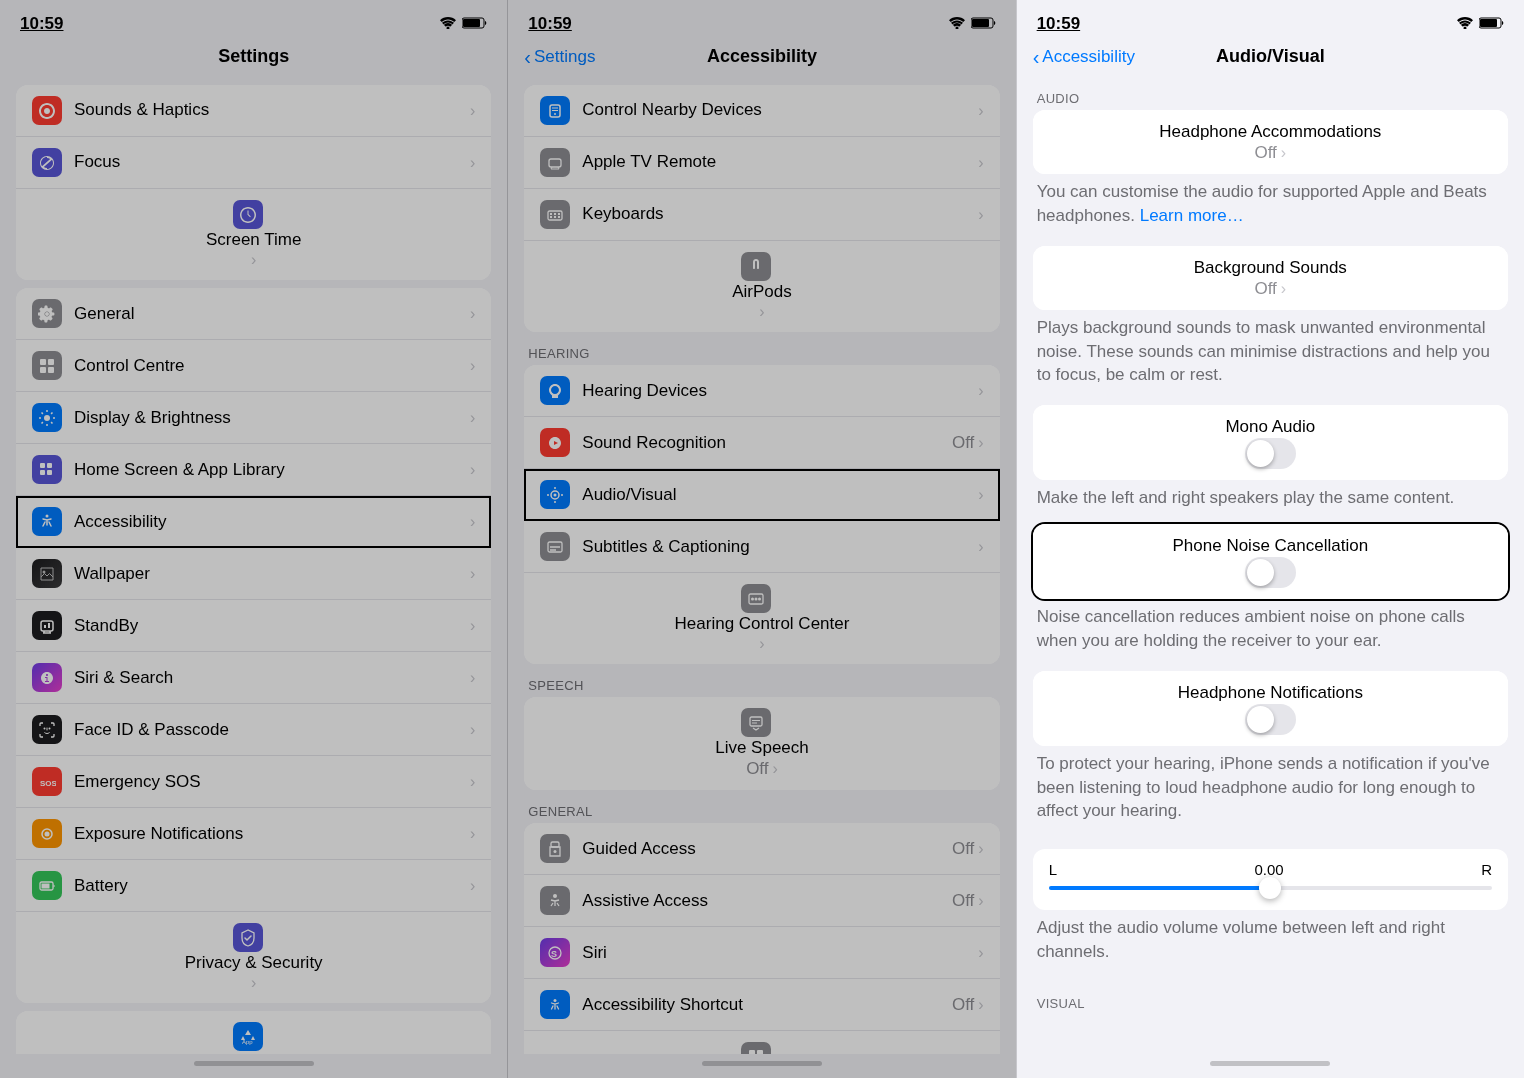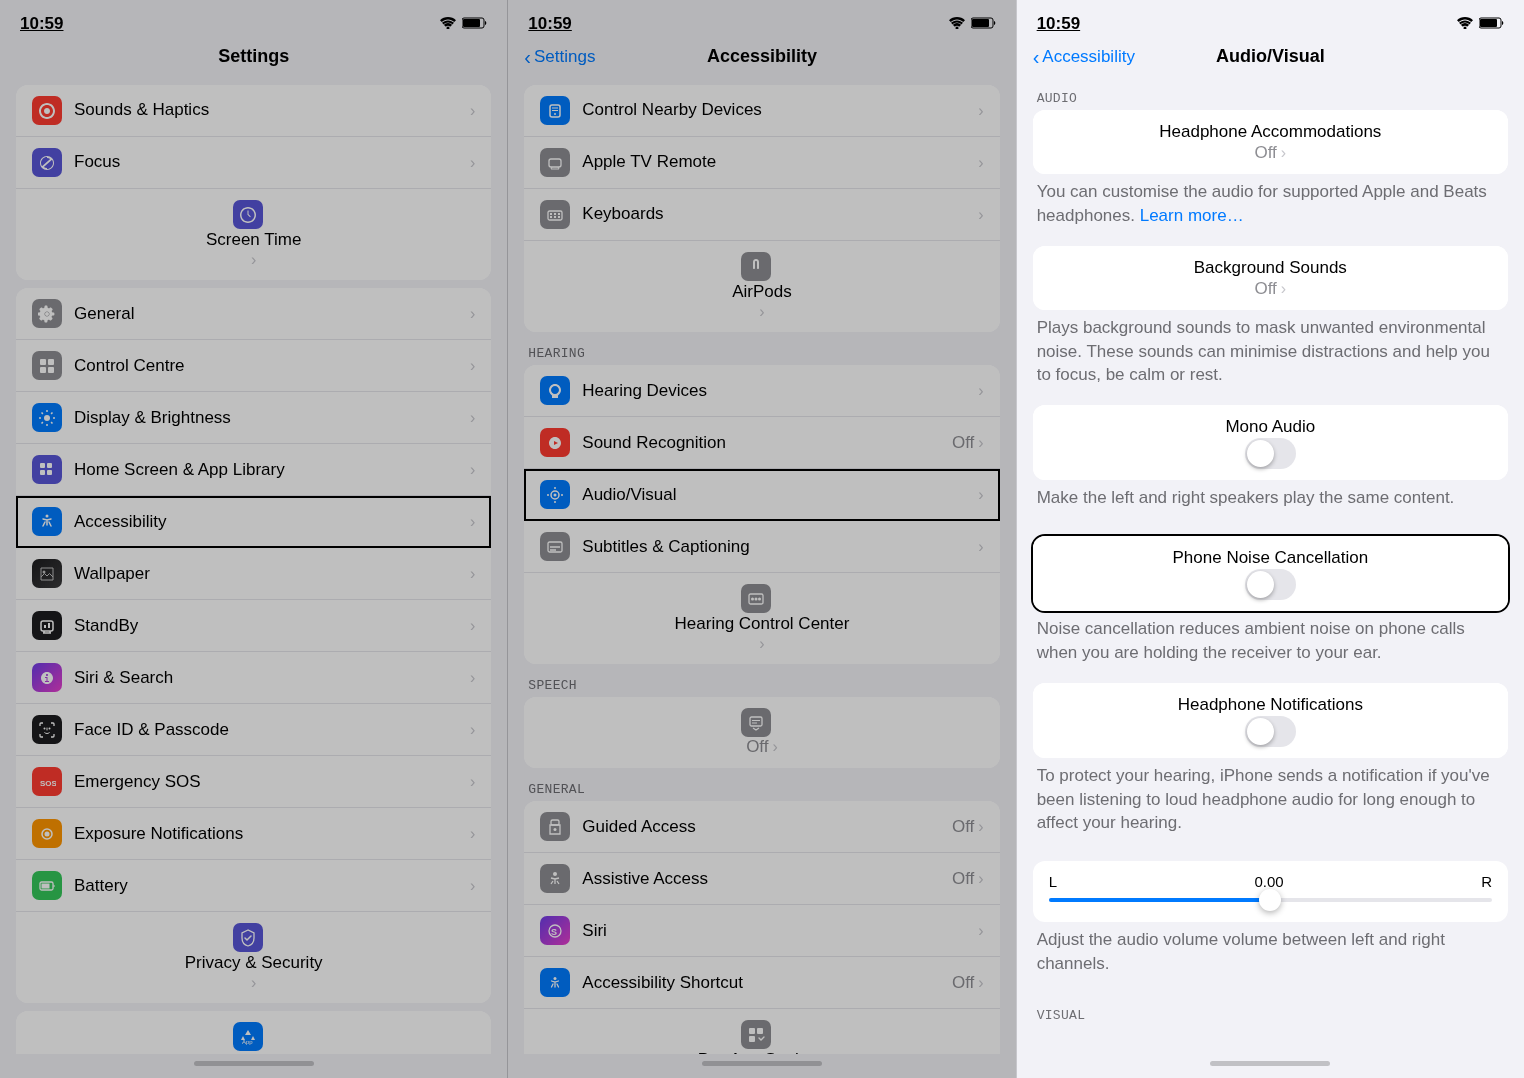--- a/index.html
+++ b/index.html
@@ -87,21 +87,20 @@
     .section-group {
       margin: 8px 0;
     }
     .section-label {
       font-size: 13px;
       font-weight: 400;
       color: #6d6d72;
       text-transform: uppercase;
       padding: 6px 20px 4px;
       letter-spacing: 0.3px;
-      font-family: Liberation Mono, monospace;
     }
     .settings-list {
       background: #fff;
       border-radius: 12px;
       margin: 0 16px;
       overflow: hidden;
     }
 
     
     .settings-row {
@@ -739,20 +738,23 @@
       <div class="section-label">SPEECH</div>
       <div class="settings-list">
         <div class="settings-row">
           <div class="row-icon" style="background:#8e8e93;">
             <svg width="18" height="18" viewBox="0 0 18 18" fill="white">
                 <rect x="3" y="3" width="12" height="9" rx="1.5" fill="none" stroke="white" stroke-width="1.3"></rect>
                 <path d="M6 14l3 2 3-2" stroke="white" fill="none" stroke-width="1.2"></path>
                 <path d="M5 6.5h8M5 9h5" stroke="white" stroke-width="1.2" fill="none"></path>
               </svg>
           </div>
+          <div class="row-content">
+            <span class="row-title">Live Speech</span>
+          </div>
           <div class="row-right">
             <span class="row-value">Off</span>
             <span class="chevron">›</span>
           </div>
         </div>
       </div>
     </div>
 
     <div class="section-group">
       <div class="section-label">GENERAL</div>
@@ -912,21 +914,21 @@
           </div>
           <div class="row-right">
             <div class="toggle-switch">
               <div class="toggle-knob"></div>
             </div>
           </div>
         </div>
       </div>
       <p class="description-text">Make the left and right speakers play the same content.</p>
 
-      <div class="settings-list" style="margin-top:16px; outline: 2.5px solid #000; outline-offset: 0px; border-radius: 12px; overflow: hidden;">
+      <div class="settings-list" style="margin-top:4px; outline: 2.5px solid #000; outline-offset: 0px; border-radius: 12px; overflow: hidden;">
         <div class="settings-row" style="border-bottom: none;">
           <div class="row-content">
             <span class="row-title">Phone Noise Cancellation</span>
           </div>
           <div class="row-right">
             <div class="toggle-switch">
               <div class="toggle-knob"></div>
             </div>
           </div>
         </div>

